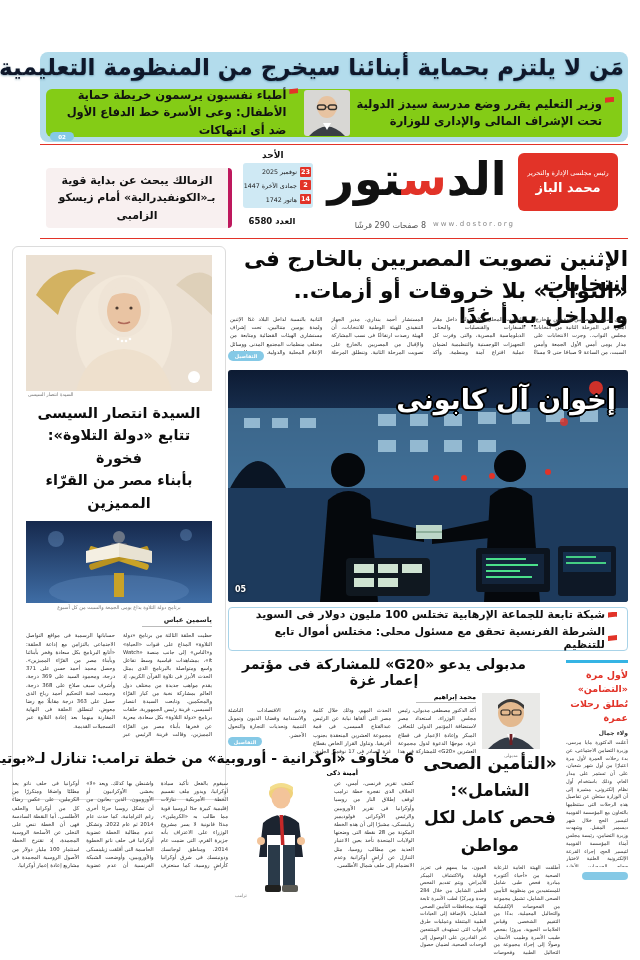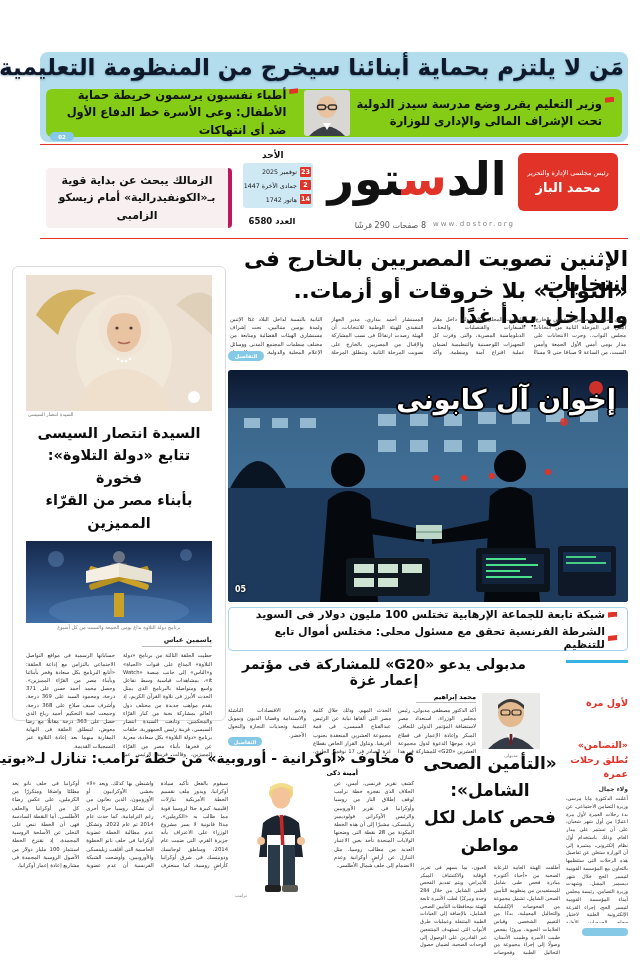--- a/index.html
+++ b/index.html
@@ -39,22 +39,22 @@
         padding:2px 0;display:flex;flex-direction:column;justify-content:space-around;}
   .date-row{display:flex;align-items:center;gap:3px;padding:0 2px;}
   .date-num{background:#e23328;color:#fff;font-size:6.5px;font-weight:bold;width:11px;height:10px;
         display:flex;align-items:center;justify-content:center;border-radius:1px;flex:0 0 auto;}
   .date-label{font-size:6.3px;color:#222;white-space:nowrap;}
   #issue{left:240px;top:216px;width:64px;text-align:center;font-size:8.5px;font-weight:bold;color:#111;}
   #zamalek{left:46px;top:168px;width:186px;height:60px;background:#f8f0f0;border-radius:4px;
         border-right:4px solid #be185d;display:flex;align-items:center;justify-content:center;
         font-size:11px;font-weight:bold;text-align:center;line-height:1.6;color:#111;padding:0 10px;box-sizing:border-box;}
   
-  #sisi{left:12px;top:246px;width:214px;height:455px;border:1px solid #dcdcdc;border-radius:6px;
-        box-sizing:border-box;padding:8px 13px;margin-top:20px;}
+  #sisi{left:12px;top:246px;width:214px;height:554px;border:1px solid #dcdcdc;border-radius:6px;
+        box-sizing:border-box;padding:8px 13px;}
   #sisi-photo{display:block;margin:0 auto;}
   #sisi-photo-cap{font-size:4.8px;color:#777;text-align:left;margin:1px 2px 0 2px;}
   .sisi-h{font-size:14.5px;font-weight:bold;text-align:center;color:#0d0d0d;line-height:1.55;}
   #sisi-photo2-cap{font-size:5px;color:#777;text-align:center;margin-top:1px;}
   #sisi-byline{font-size:7px;font-weight:bold;text-align:right;color:#222;margin-top:6px;
         border-bottom:1px solid #bbb;width:70px;margin-right:0;padding-bottom:2px;}
   #sisi-body{margin-top:4px;height:146px;column-count:2;column-gap:8px;}
   
   #lead-h1{left:230px;top:246px;width:398px;font-size:21.5px;font-weight:bold;text-align:right;color:#0b0b0b;}
   #lead-h2{left:230px;top:278px;width:398px;font-size:21.5px;font-weight:bold;text-align:right;color:#0b0b0b;}
@@ -75,21 +75,21 @@
   #g20{left:228px;top:656px;width:312px;}
   #g20-h{font-size:14px;font-weight:bold;text-align:center;color:#0d0d0d;}
   #g20-row{display:flex;gap:6px;margin-top:5px;}
   #g20-byline{font-size:6.5px;font-weight:bold;text-align:right;border-bottom:1px solid #bbb;
         width:60px;padding-bottom:1px;margin-bottom:3px;}
   #g20-body{height:58px;column-count:3;column-gap:7px;}
   #g20-photo-cap{font-size:4.5px;color:#777;text-align:center;}
   #g20-pill{left:228px;top:737px;width:34px;height:9px;}
   
   #umrah{left:566px;top:660px;width:62px;border-top:3px solid #35b4e4;padding-top:5px;}
-  #umrah-kicker,#umrah-h{color:#e23328;font-size:9.5px;font-weight:bold;text-align:right;line-height:1.5;margin-top:28px;}
+  #umrah-kicker,#umrah-h{color:#e23328;font-size:9.5px;font-weight:bold;text-align:right;line-height:1.5;}
   #umrah-byline{font-size:6px;font-weight:bold;color:#333;margin:4px 0 3px;text-align:right;}
   #umrah-body{height:128px;font-size:5px;}
   #umrah-pill{width:46px;height:8px;margin-top:5px;}
   
   #trump{left:12px;top:750px;width:402px;}
   #trump-h{font-size:14px;font-weight:bold;text-align:center;color:#0d0d0d;white-space:nowrap;}
   #trump-byline{font-size:6.5px;font-weight:bold;text-align:right;padding-right:56px;margin:3px 0 2px;}
   #trump-row{display:flex;gap:7px;}
   #trump-colR{width:80px;height:112px;}
   #trump-fig{width:92px;flex:0 0 auto;position:relative;}

